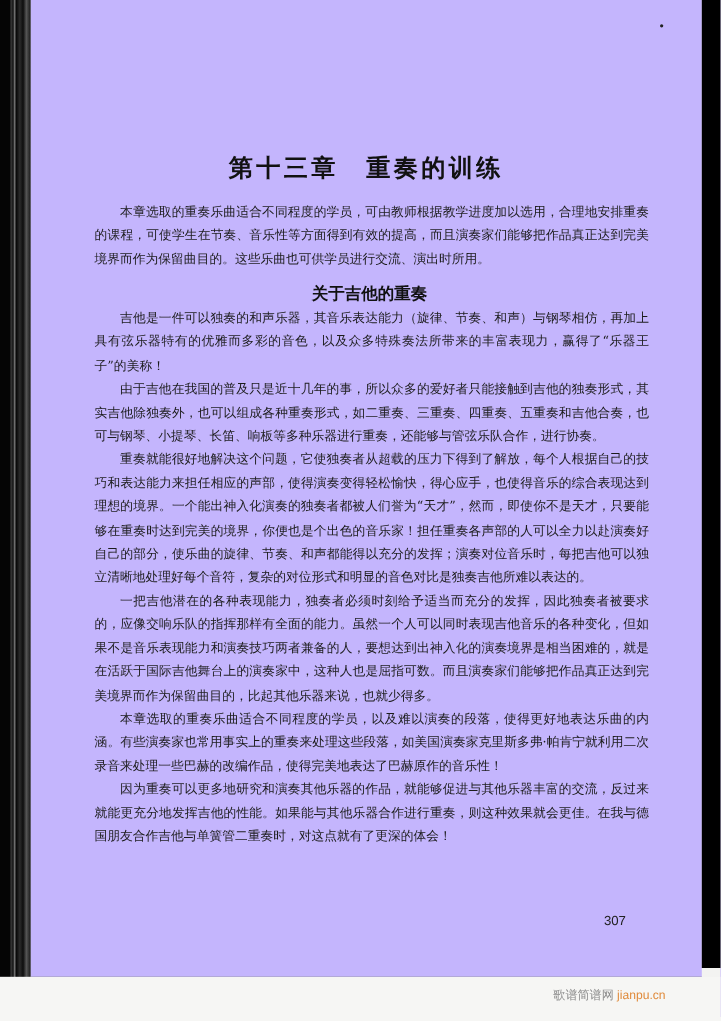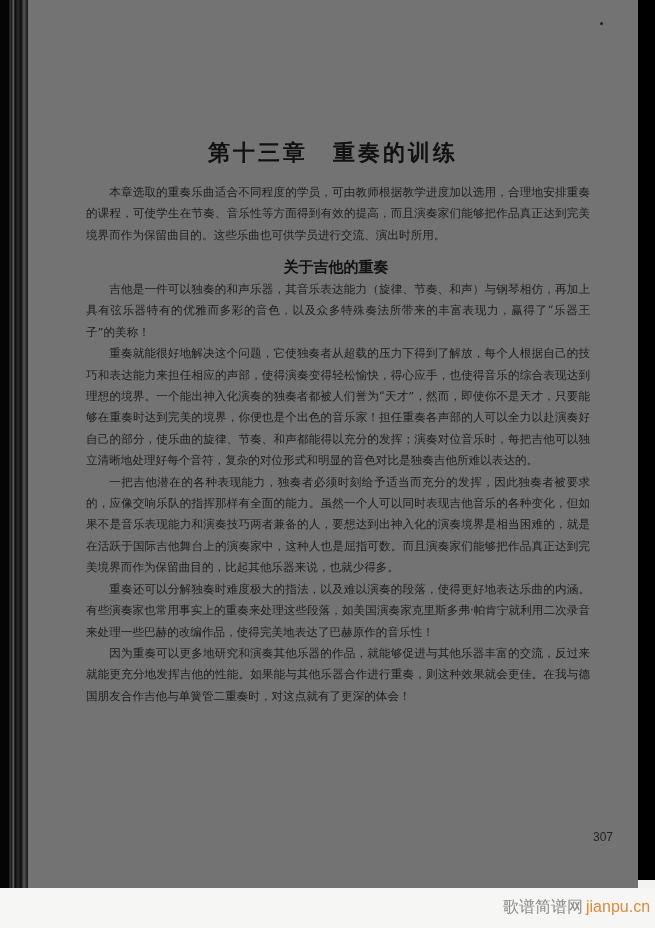--- a/index.html
+++ b/index.html
@@ -16,21 +16,21 @@
   .right-edge {
     position:absolute; left:638px; top:0; width:17px; height:880px;
     background:#000;
   }
   .bottom-strip {
     position:absolute; left:0; top:888px; width:655px; height:40px;
     background:#f6f6f4;
   }
   .page {
     position:absolute; left:28px; top:0; width:610px; height:888px;
-    background:#737373;
+    background:#c4b5fd;
     border-bottom:2px solid #222;
   }
   .chapter-title {
     position:absolute; left:0; width:610px; top:138px;
     text-align:center; font-size:22px; letter-spacing:3px; font-weight:bold;
     color:#111;
   }
   .section-title {
     position:absolute; left:0; width:616px; top:258px;
     text-align:center; font-family:"DejaVu Sans","Liberation Sans",sans-serif;
@@ -38,26 +38,26 @@
   }
   .text-block {
     position:absolute; left:58px; width:504px;
     font-size:11.6px; line-height:21.4px; text-align:justify;
     color:#1c1c1c;
   }
   .text-block p { margin:0; text-indent:2em; }
   .intro { top:182px; }
   .body { top:279px; }
   .page-number {
-    position:absolute; left:565px; top:830px;
+    position:absolute; left:521px; top:830px;
     font-family:"Liberation Sans",sans-serif; font-size:12px; color:#222;
   }
   .watermark {
     position:absolute; left:503px; top:897px;
-    font-size:16px; color:#8a8a8a;
+    font-size:11px; color:#8a8a8a;
     font-family:"DejaVu Sans",sans-serif;
   }
   .watermark .wm-en { color:#e08a3a; font-family:"Liberation Sans",sans-serif; margin-left:3px; }
   .speck { position:absolute; width:3px; height:3px; background:#222; border-radius:50%; }
 </style>
 </head>
 <body>
 
 <div class="left-binding"></div>
 
@@ -65,23 +65,24 @@
   <div class="chapter-title">第十三章　重奏的训练</div>
 
   <div class="text-block intro">
     <p>本章选取的重奏乐曲适合不同程度的学员，可由教师根据教学进度加以选用，合理地安排重奏的课程，可使学生在节奏、音乐性等方面得到有效的提高，而且演奏家们能够把作品真正达到完美境界而作为保留曲目的。这些乐曲也可供学员进行交流、演出时所用。</p>
   </div>
 
   <div class="section-title">关于吉他的重奏</div>
 
   <div class="text-block body">
     <p>吉他是一件可以独奏的和声乐器，其音乐表达能力（旋律、节奏、和声）与钢琴相仿，再加上具有弦乐器特有的优雅而多彩的音色，以及众多特殊奏法所带来的丰富表现力，赢得了“乐器王子”的美称！</p>
+    <p>由于吉他在我国的普及只是近十几年的事，所以众多的爱好者只能接触到吉他的独奏形式，其实吉他除独奏外，也可以组成各种重奏形式，如二重奏、三重奏、四重奏、五重奏和吉他合奏，也可与钢琴、小提琴、长笛、响板等多种乐器进行重奏，还能够与管弦乐队合作，进行协奏。</p>
     <p>重奏就能很好地解决这个问题，它使独奏者从超载的压力下得到了解放，每个人根据自己的技巧和表达能力来担任相应的声部，使得演奏变得轻松愉快，得心应手，也使得音乐的综合表现达到理想的境界。一个能出神入化演奏的独奏者都被人们誉为“天才”，然而，即使你不是天才，只要能够在重奏时达到完美的境界，你便也是个出色的音乐家！担任重奏各声部的人可以全力以赴演奏好自己的部分，使乐曲的旋律、节奏、和声都能得以充分的发挥；演奏对位音乐时，每把吉他可以独立清晰地处理好每个音符，复杂的对位形式和明显的音色对比是独奏吉他所难以表达的。</p>
     <p>一把吉他潜在的各种表现能力，独奏者必须时刻给予适当而充分的发挥，因此独奏者被要求的，应像交响乐队的指挥那样有全面的能力。虽然一个人可以同时表现吉他音乐的各种变化，但如果不是音乐表现能力和演奏技巧两者兼备的人，要想达到出神入化的演奏境界是相当困难的，就是在活跃于国际吉他舞台上的演奏家中，这种人也是屈指可数。而且演奏家们能够把作品真正达到完美境界而作为保留曲目的，比起其他乐器来说，也就少得多。</p>
-    <p>重奏还可以分解独奏时难度极大的指法，以及难以演奏的段落，使得更好地表达乐曲的内涵。有些演奏家也常用事实上的重奏来处理这些段落，如美国演奏家克里斯多弗·帕肯宁就利用二次录音来处理一些巴赫的改编作品，使得完美地表达了巴赫原作的音乐性！</p>
+    <p>本章选取的重奏乐曲适合不同程度的学员，以及难以演奏的段落，使得更好地表达乐曲的内涵。有些演奏家也常用事实上的重奏来处理这些段落，如美国演奏家克里斯多弗·帕肯宁就利用二次录音来处理一些巴赫的改编作品，使得完美地表达了巴赫原作的音乐性！</p>
     <p>因为重奏可以更多地研究和演奏其他乐器的作品，就能够促进与其他乐器丰富的交流，反过来就能更充分地发挥吉他的性能。如果能与其他乐器合作进行重奏，则这种效果就会更佳。在我与德国朋友合作吉他与单簧管二重奏时，对这点就有了更深的体会！</p>
   </div>
 
   <div class="page-number">307</div>
   <div class="speck" style="left:572px;top:22px;"></div>
 </div>
 
 <div class="right-edge"></div>
 <div class="bottom-strip"></div>
 

